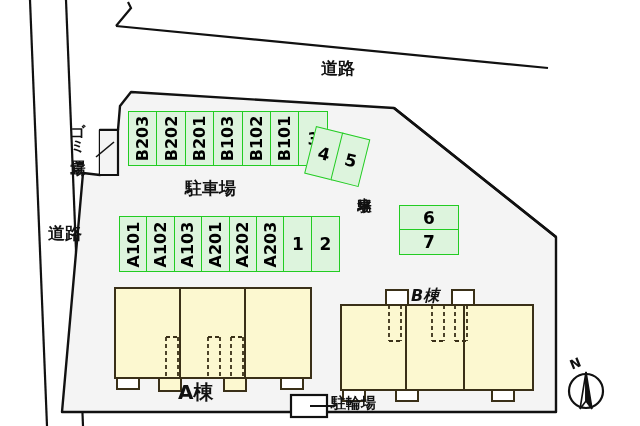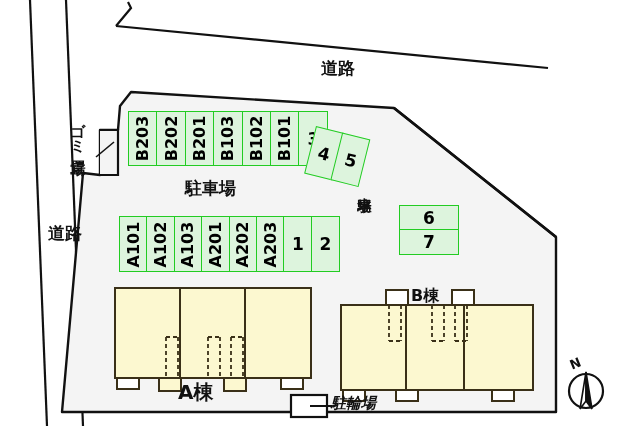--- a/index.html
+++ b/index.html
@@ -64,23 +64,23 @@
   #tilt .stall{position:relative;width:29px;height:49px;margin-right:-1.6px;}
   #pairRight{position:absolute;left:399px;top:205px;}
   #pairRight .stall{position:absolute;left:0;width:60px;height:26px;}
   #pairRight .stall.s6{top:0;}
   #pairRight .stall.s7{top:24.4px;}
   .txt-road-top{left:321px;top:60px;font-size:17px;}
   .txt-road-left{left:48px;top:225px;font-size:17px;}
   .txt-gomi{left:70px;top:112px;font-size:15px;}
   .txt-park1{left:185px;top:180px;font-size:17px;}
   .txt-park2{left:358px;top:186px;font-size:14px;}
-  .txt-btou{left:411px;top:288px;font-size:16px;}
+  .txt-btou{left:411px;top:288px;font-size:16px;font-style:italic;}
   .txt-atou{left:178px;top:382px;font-size:20px;}
-  .txt-chuurin{left:331px;top:396px;font-size:15px;font-style:italic;}
+  .txt-chuurin{left:331px;top:396px;font-size:15px;}
   .txt-north{left:570px;top:357px;font-size:13px;transform:rotate(-22deg);}
 </style>
 </head>
 <body>
 
 <div id="stage">
 
   <svg width="640" height="426">
 
     <g>

